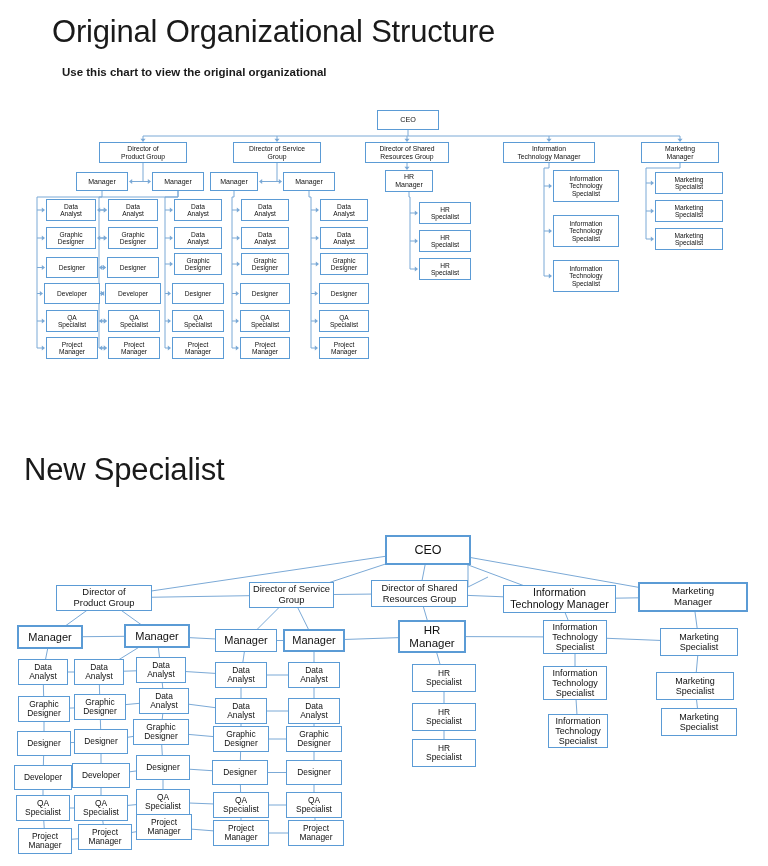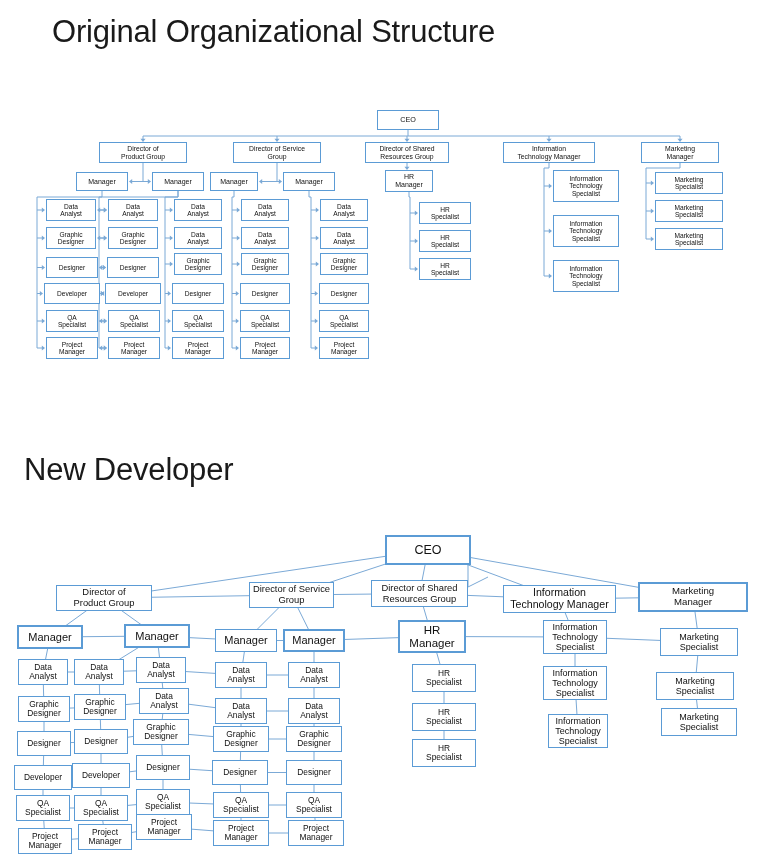--- a/index.html
+++ b/index.html
@@ -106,20 +106,21 @@
   #chart-new .node.hrm  { font-size: 11.5px; }
   #chart-new .node.mkt  { font-size: 9.6px; }
   #chart-new .node.itm  { font-size: 10.6px; }
   #chart-new .node.mspec{ font-size: 9px; }
 </style>
 </head>
 <body>
 
 <div class="slide" style="top:0;height:430px;">
   <div class="slide-title" id="title-original">Original Organizational Structure</div>
+  <div class="slide-subtitle" id="subtitle-original">Use this chart to view the original organizational</div>
 
   <div class="chart" id="chart-original">
     <svg class="chart-svg" id="svg-original" width="768" height="400">
         <line x1="408" y1="130" x2="408" y2="136" stroke="#7ba9d6" stroke-width="1"></line>
         <line x1="143" y1="136" x2="680" y2="136" stroke="#7ba9d6" stroke-width="1"></line>
         <line x1="143" y1="136" x2="143" y2="139" stroke="#7ba9d6" stroke-width="1"></line>
         <polygon points="143,142 140.44,138.8 145.56,138.8" fill="#7ba9d6"></polygon>
         <line x1="277" y1="136" x2="277" y2="139" stroke="#7ba9d6" stroke-width="1"></line>
         <polygon points="277,142 274.44,138.8 279.56,138.8" fill="#7ba9d6"></polygon>
         <line x1="407" y1="136" x2="407" y2="139" stroke="#7ba9d6" stroke-width="1"></line>
@@ -298,21 +299,21 @@
       <div class="node" style="left: 553px; top: 170px; width: 66px; height: 32px;">Information<br>Technology<br>Specialist</div>
       <div class="node" style="left: 553px; top: 215px; width: 66px; height: 32px;">Information<br>Technology<br>Specialist</div>
       <div class="node" style="left: 553px; top: 260px; width: 66px; height: 32px;">Information<br>Technology<br>Specialist</div>
       <div class="node" style="left: 655px; top: 172px; width: 68px; height: 22px;">Marketing<br>Specialist</div>
       <div class="node" style="left: 655px; top: 200px; width: 68px; height: 22px;">Marketing<br>Specialist</div>
       <div class="node" style="left: 655px; top: 228px; width: 68px; height: 22px;">Marketing<br>Specialist</div>
     </div>
 </div>
 
 <div class="slide" style="top:0;height:866px;">
-  <div class="slide-title" id="title-new">New Developer</div>
+  <div class="slide-title" id="title-new">New Specialist</div>
 
   <div class="chart" id="chart-new" style="height:866px;">
     <svg class="chart-svg" id="svg-new" width="768" height="866">
         <line x1="428" y1="550" x2="104" y2="598" stroke="#7ba9d6" stroke-width="1"></line>
         <line x1="428" y1="550" x2="291.5" y2="595" stroke="#7ba9d6" stroke-width="1"></line>
         <line x1="428" y1="550" x2="419.5" y2="593.5" stroke="#7ba9d6" stroke-width="1"></line>
         <line x1="428" y1="550" x2="559.5" y2="599" stroke="#7ba9d6" stroke-width="1"></line>
         <line x1="428" y1="550" x2="693" y2="597" stroke="#7ba9d6" stroke-width="1"></line>
         <polyline points="468,557 468,587 488,577" fill="none" stroke="#7ba9d6" stroke-width="1"></polyline>
         <line x1="104" y1="598" x2="291.5" y2="595" stroke="#7ba9d6" stroke-width="1"></line>

